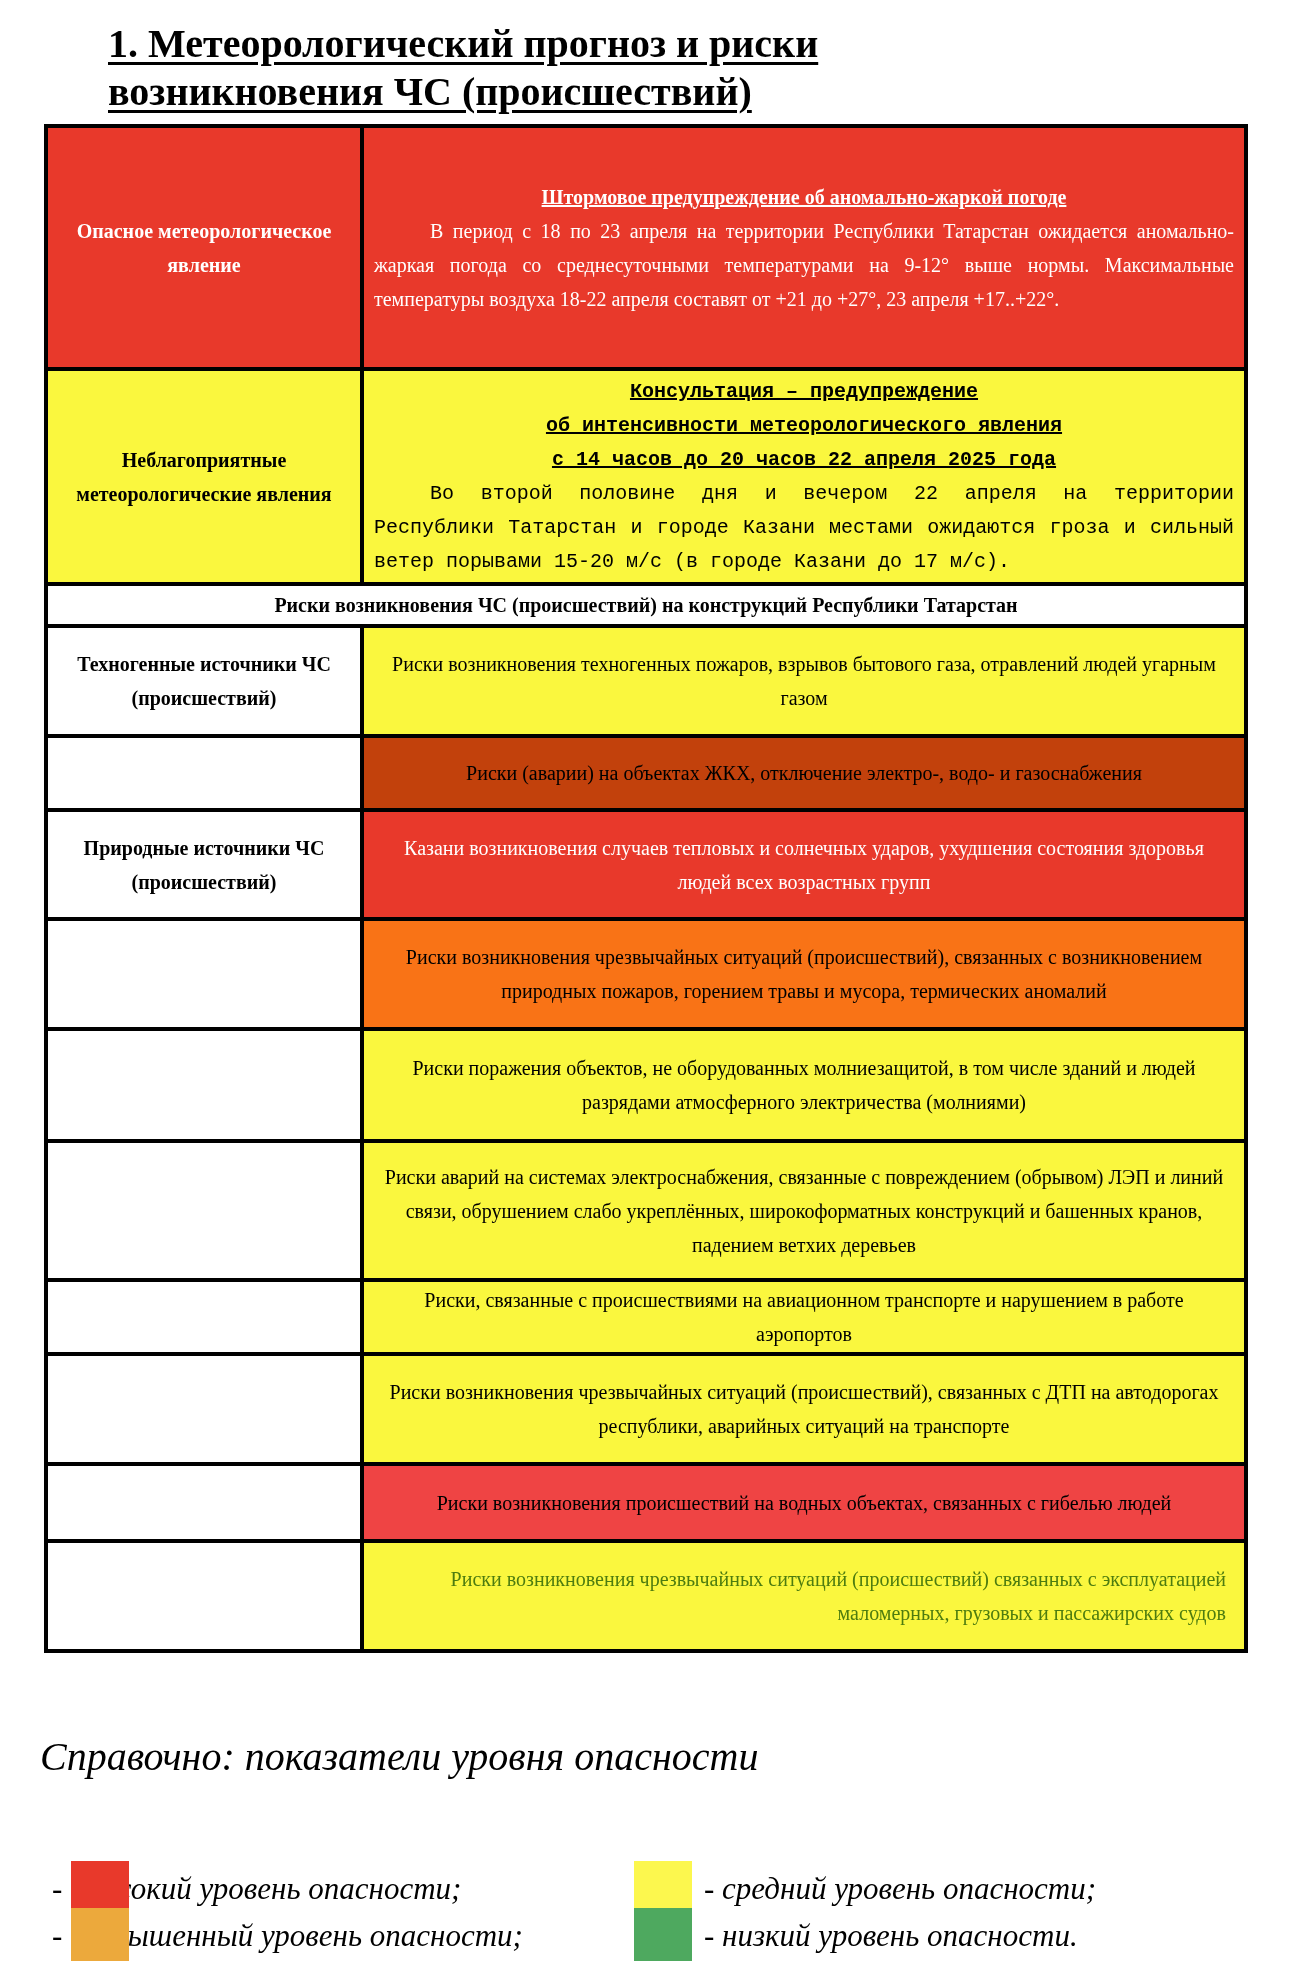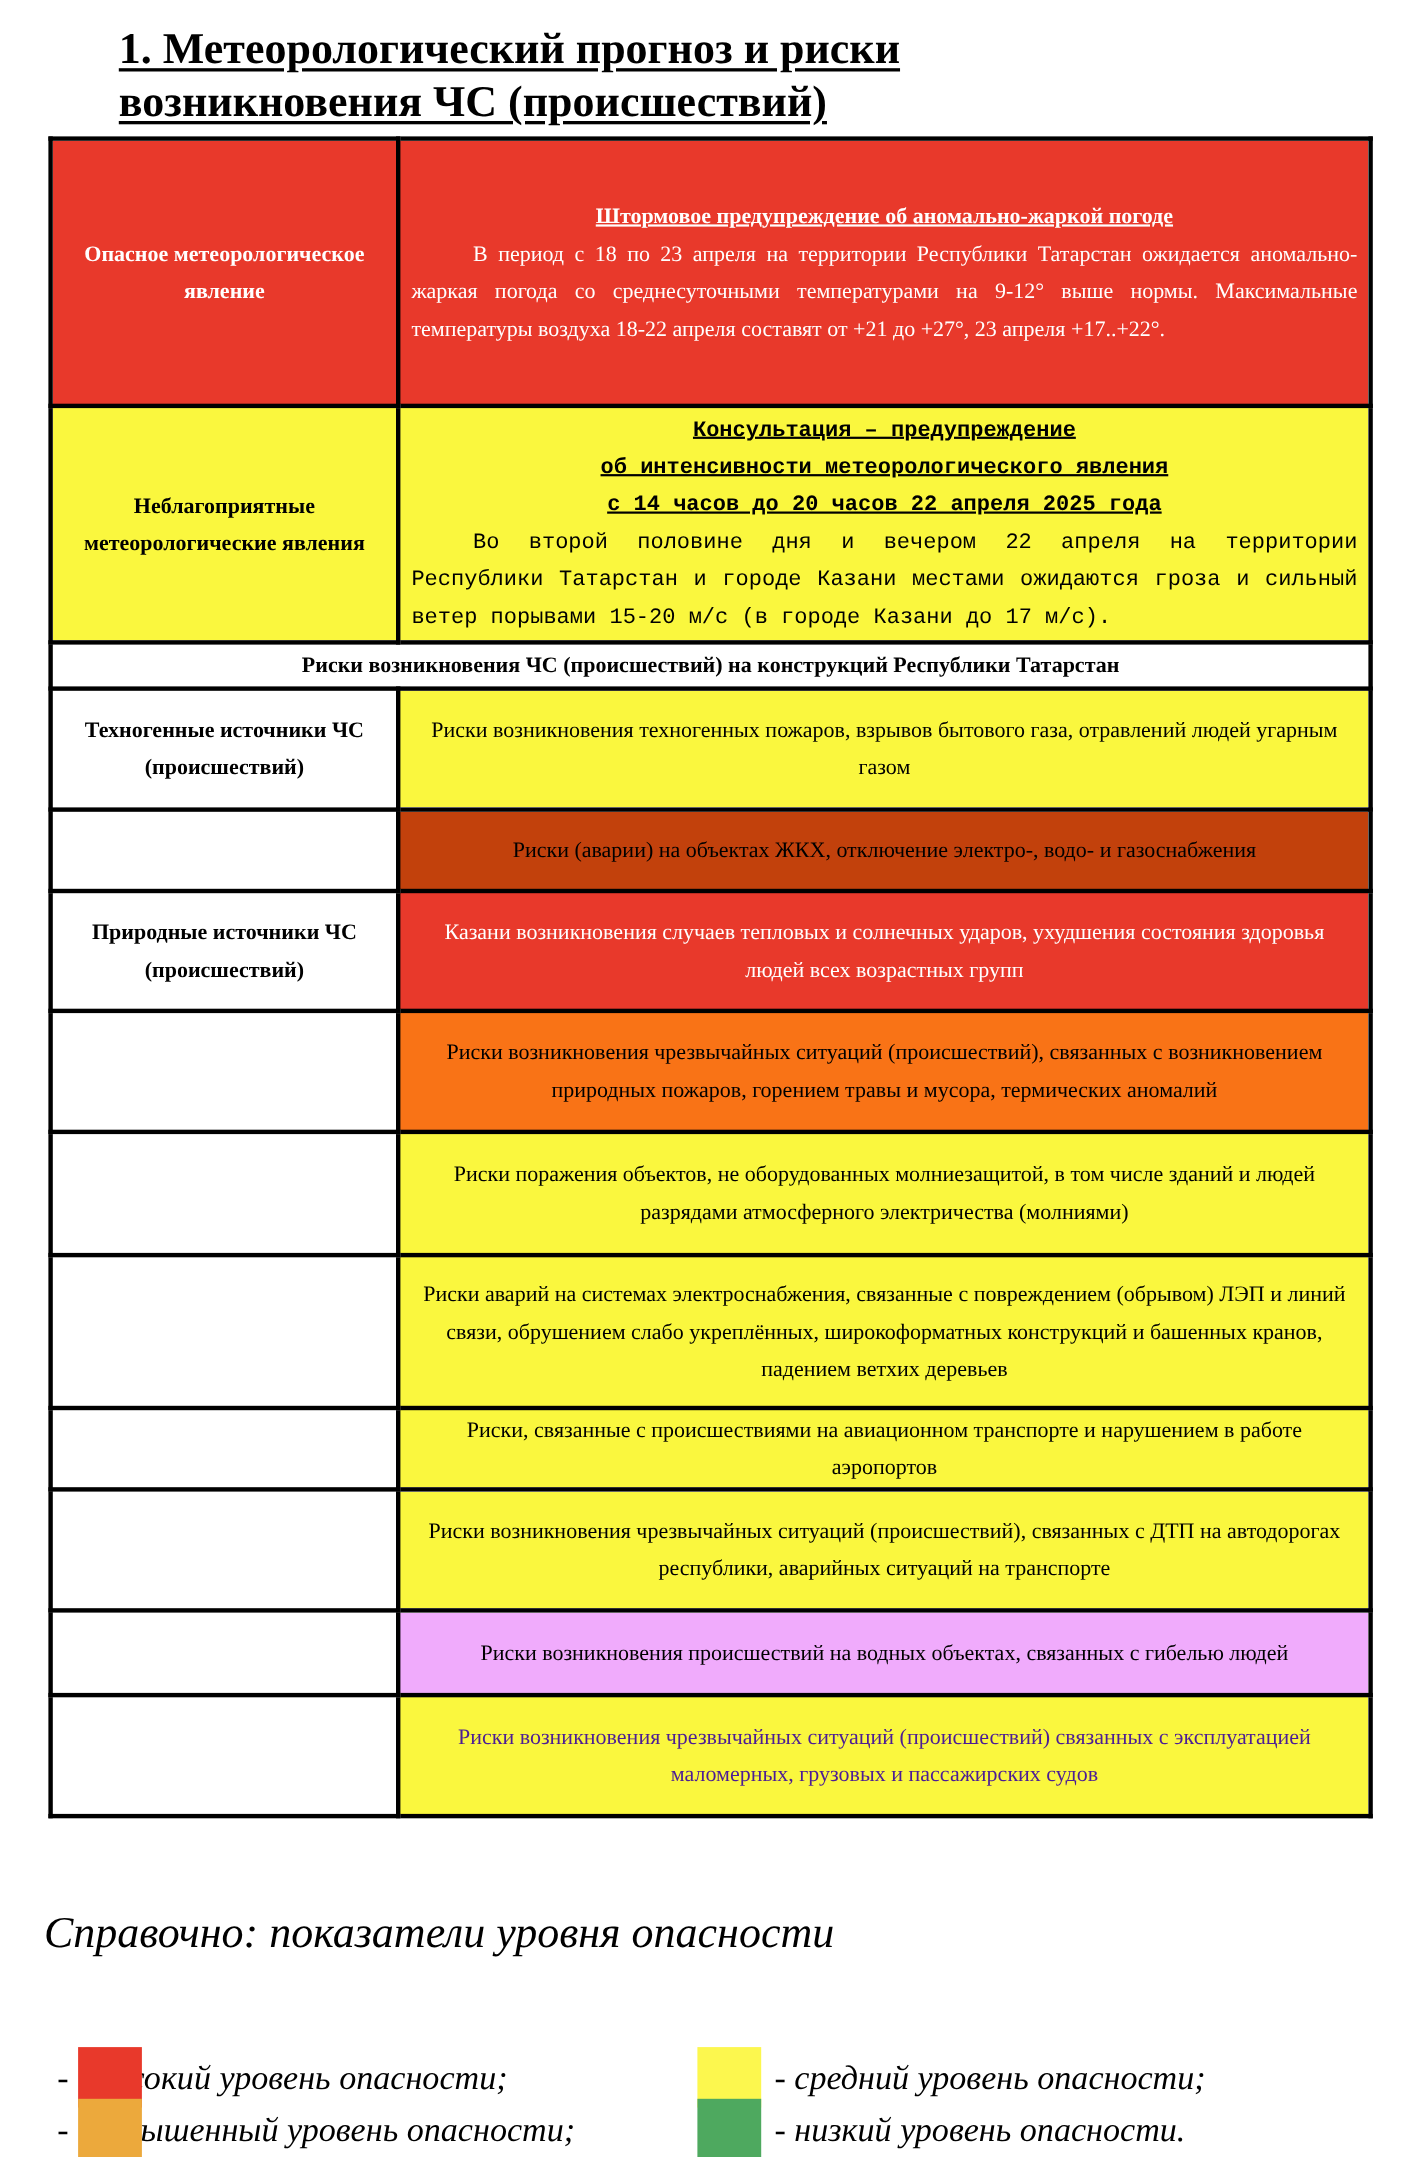--- a/index.html
+++ b/index.html
@@ -180,26 +180,26 @@
     <td class="risk-cell" style="background-color: rgb(250, 247, 62); color: rgb(0, 0, 0);">Риски, связанные с происшествиями на авиационном транспорте и нарушением в работе аэропортов</td>
   </tr>
 
   <tr style="height:110px;">
     <td class="label-cell"></td>
     <td class="risk-cell" style="background-color: rgb(250, 247, 62); color: rgb(0, 0, 0);">Риски возникновения чрезвычайных ситуаций (происшествий), связанных с ДТП на автодорогах республики, аварийных ситуаций на транспорте</td>
   </tr>
 
   <tr style="height:77px;">
     <td class="label-cell"></td>
-    <td class="risk-cell" style="background-color: #f0abfc; color: rgb(0, 0, 0);">Риски возникновения происшествий на водных объектах, связанных с гибелью людей</td>
-  </tr>
-
-  <tr style="height:110px;">
-    <td class="label-cell"></td>
-    <td class="risk-cell" style="background-color: rgb(250, 247, 62); color: #4c1d95;">Риски возникновения чрезвычайных ситуаций (происшествий) связанных с эксплуатацией маломерных, грузовых и пассажирских судов</td>
+    <td class="risk-cell" style="background-color: #ef4444; color: rgb(0, 0, 0);">Риски возникновения происшествий на водных объектах, связанных с гибелью людей</td>
+  </tr>
+
+  <tr style="height:110px;">
+    <td class="label-cell"></td>
+    <td class="risk-cell" style="background-color: rgb(250, 247, 62); color: #4d7c0f; text-align: right;">Риски возникновения чрезвычайных ситуаций (происшествий) связанных с эксплуатацией маломерных, грузовых и пассажирских судов</td>
   </tr>
 </tbody>
   </table>
 
 <h2 class="reference-heading">Справочно: показатели уровня опасности</h2>
 
 <div class="legend">
   <div class="legend-row">
     <div class="legend-item left-col">
       <span class="legend-dash">-</span>

